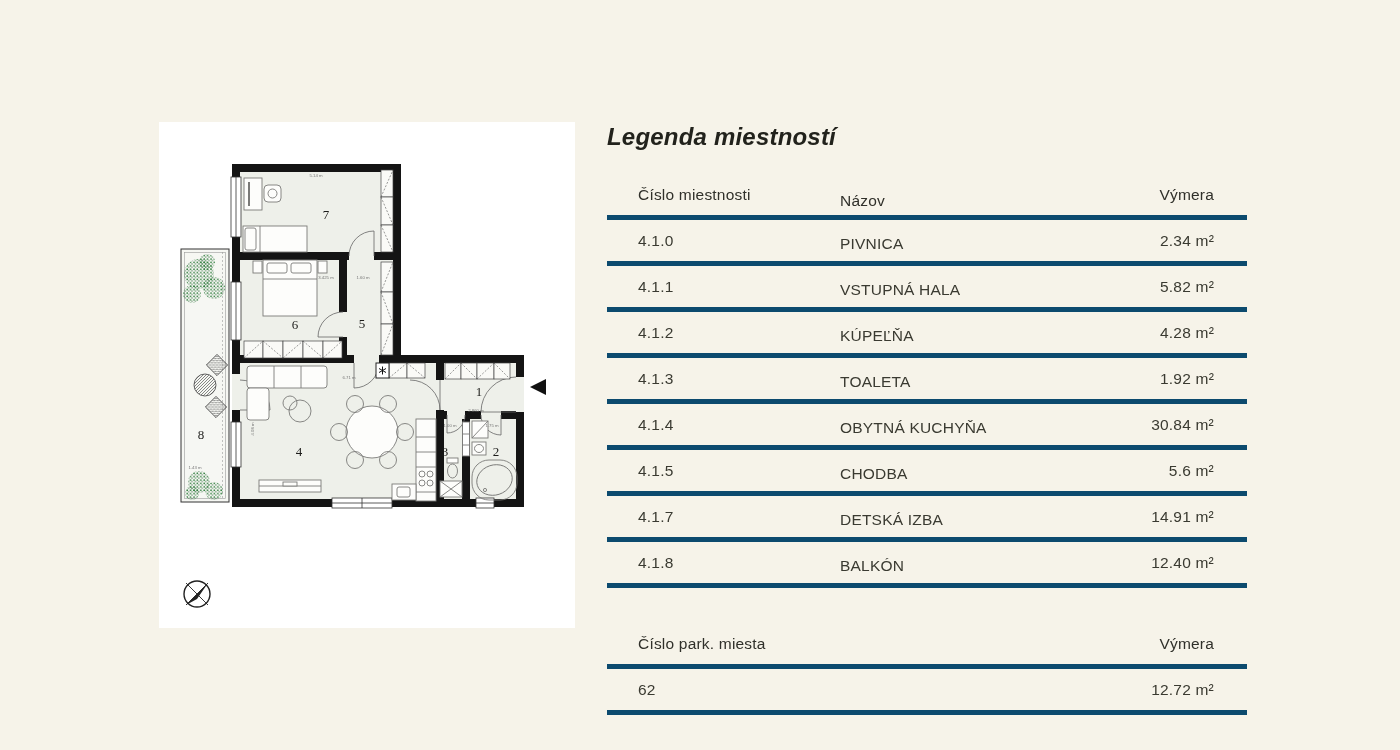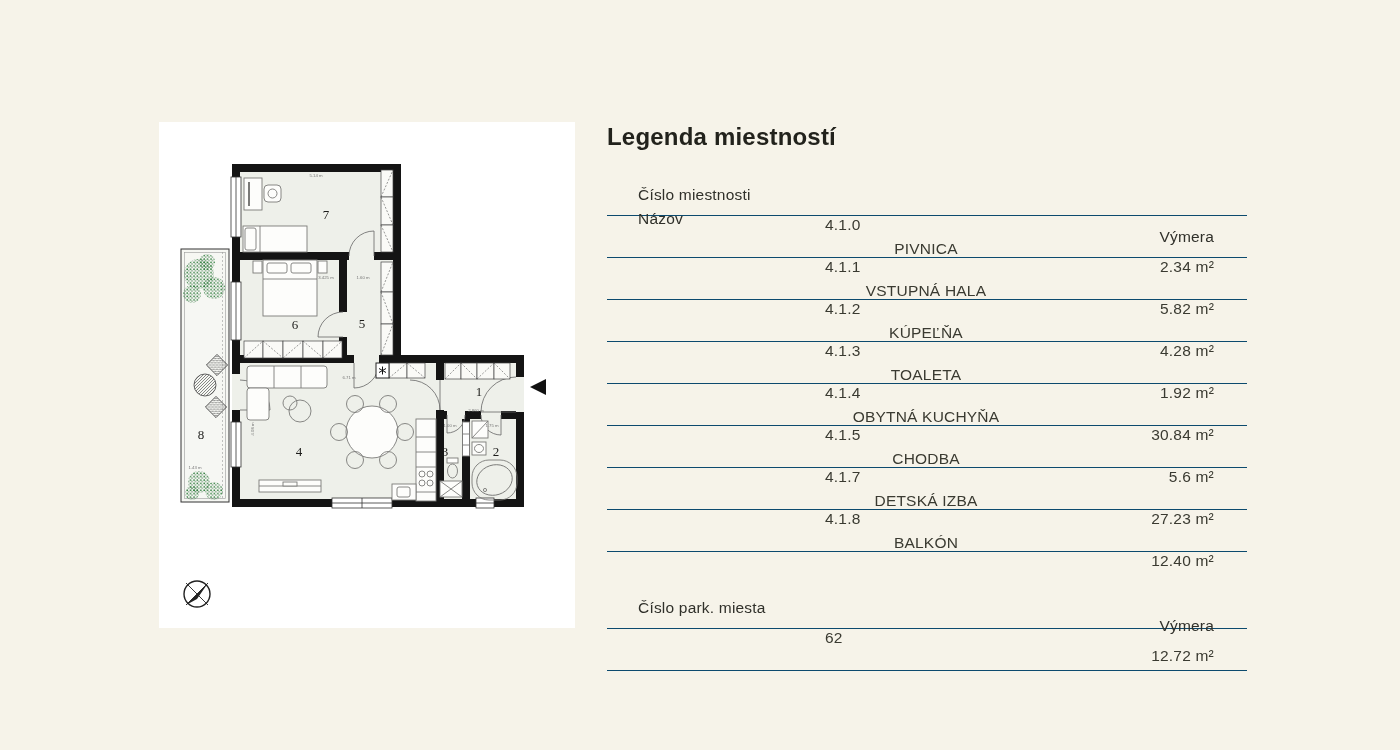--- a/index.html
+++ b/index.html
@@ -16,29 +16,29 @@
   .plan-panel{
     position:absolute;left:159px;top:122px;width:416px;height:506px;
     background:#ffffff;
   }
   .plan-panel svg{display:block;width:416px;height:506px;}
 
   
   .legend{position:absolute;left:607px;top:122px;width:640px;}
   .legend-title{
     margin:0;font-size:24px;line-height:30px;font-weight:700;
-    color:#22221c;letter-spacing:.2px;
+    color:#22221c;letter-spacing:.2px;font-style:italic;
   }
   .table{margin-top:34px;}
   .table.parking{margin-top:47px;}
   .tr{
     display:flex;align-items:center;
     padding:0 33px 0 31px;
-    border-bottom:1px solid #0c4a6e;
-    font-size:15.5px;font-weight:500;color:#3a3a31;letter-spacing:.2px;flex-direction:column;
+    border-bottom:5px solid #0c4a6e;
+    font-size:15.5px;font-weight:500;color:#3a3a31;letter-spacing:.2px;
   }
   .tr.thead{height:29px;align-items:flex-start;color:#30302a;}
   .tr.row{height:41px;}
   .c-num{width:202px;flex:0 0 auto;}
   .c-name{flex:1 1 auto;margin-top:6px;}
   .c-area{flex:0 0 auto;margin-left:auto;text-align:right;}
 </style>
 </head>
 <body>
 
@@ -325,21 +325,21 @@
             <span class="c-area">30.84 m²</span>
           </div>
           <div class="tr row">
             <span class="c-num">4.1.5</span>
             <span class="c-name">CHODBA</span>
             <span class="c-area">5.6 m²</span>
           </div>
           <div class="tr row">
             <span class="c-num">4.1.7</span>
             <span class="c-name">DETSKÁ IZBA</span>
-            <span class="c-area">27.23 m²</span>
+            <span class="c-area">14.91 m²</span>
           </div>
           <div class="tr row">
             <span class="c-num">4.1.8</span>
             <span class="c-name">BALKÓN</span>
             <span class="c-area">12.40 m²</span>
           </div>
         </div>
     </div>
 
     <div class="table parking">

